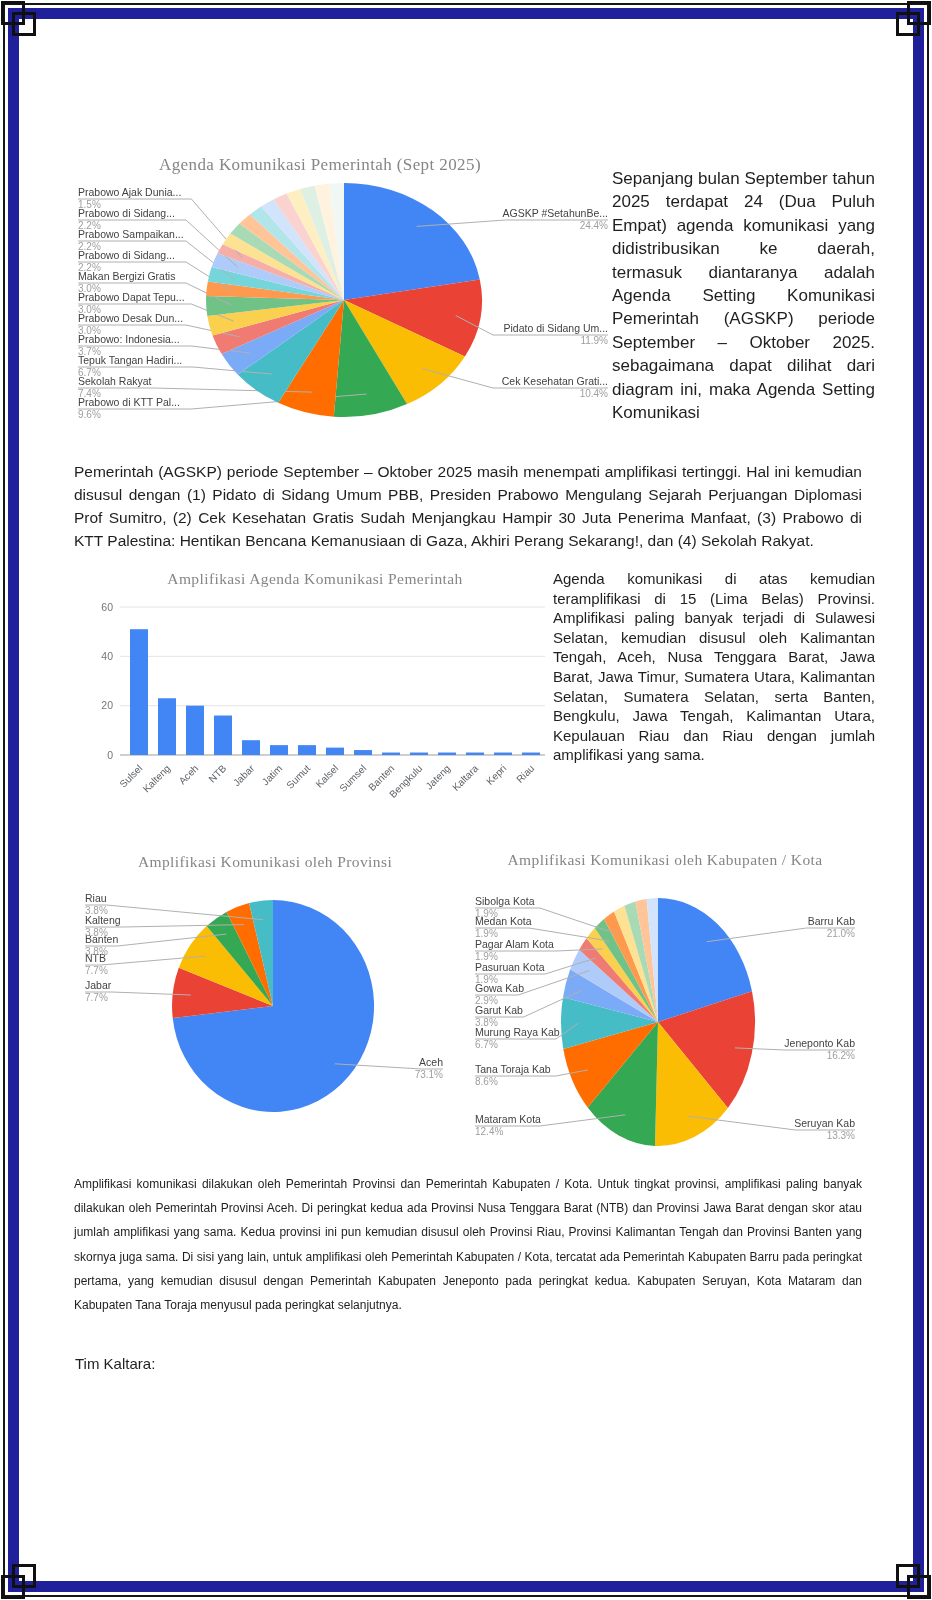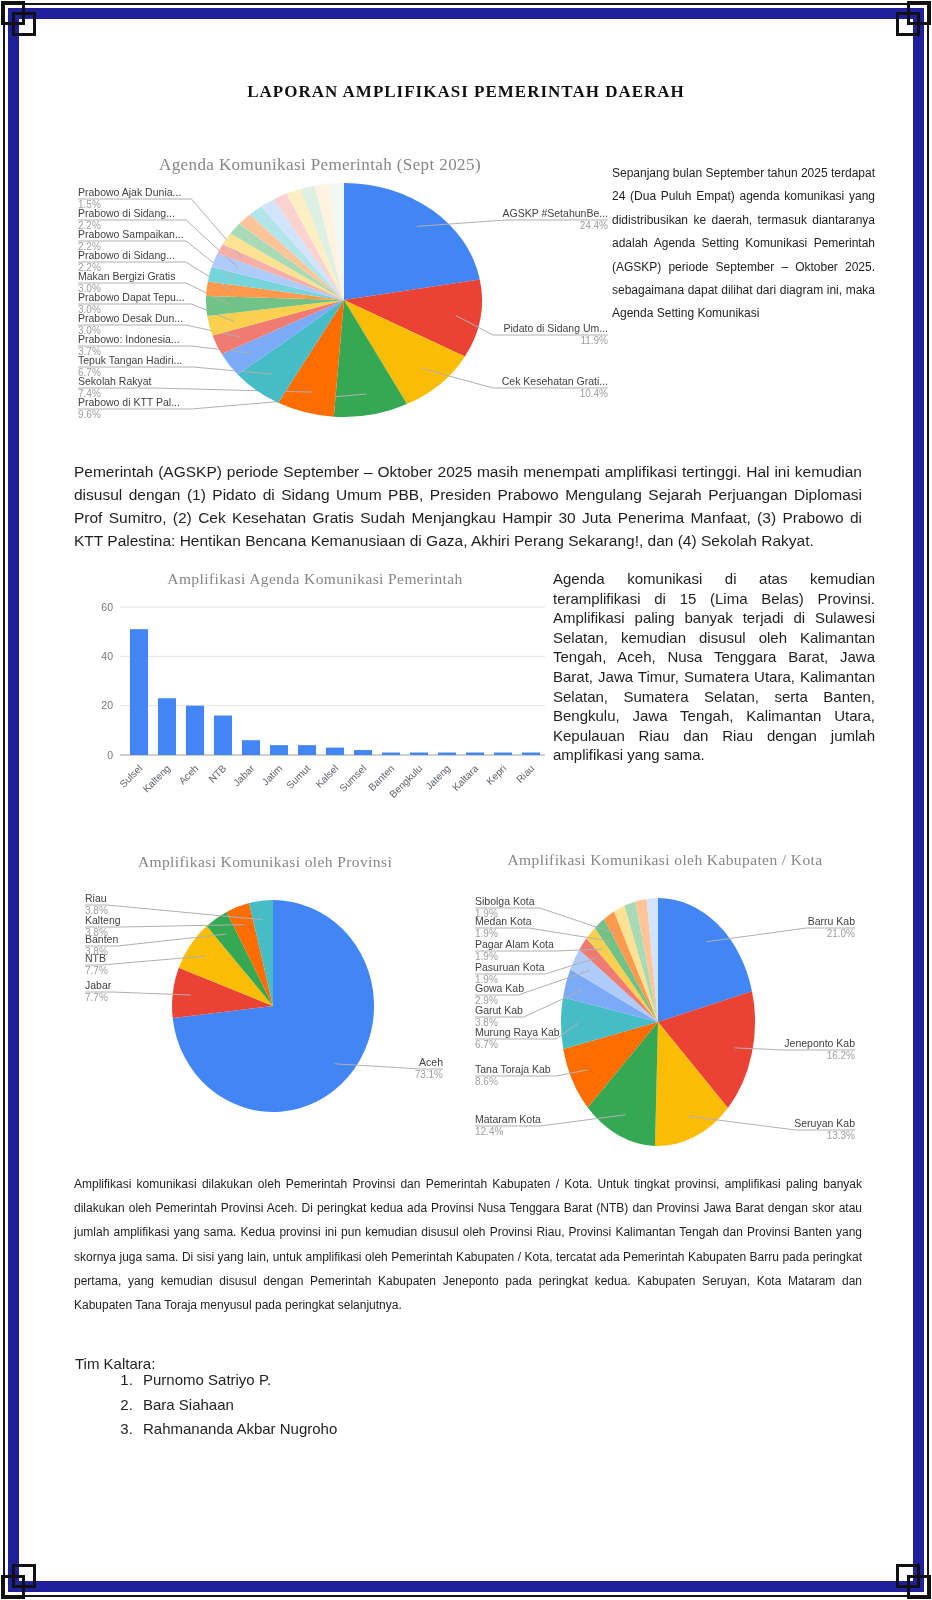--- a/index.html
+++ b/index.html
@@ -14,21 +14,21 @@
   .corner .sqB{left:12px;top:12px;}
   .c-tl{left:0;top:0;}
   .c-tr{right:0;top:0;transform:rotate(90deg);}
   .c-br{right:0;bottom:0;transform:rotate(180deg);}
   .c-bl{left:0;bottom:0;transform:rotate(270deg);}
 
   .doc-title{position:absolute;top:82px;left:0;width:100%;text-align:center;
     font-family:"Liberation Serif",serif;font-weight:bold;font-size:17px;letter-spacing:1px;color:#111;}
 
   .par{position:absolute;text-align:justify;color:#1f1f1f;}
-  #p1{left:612px;top:150px;width:263px;font-size:12px;line-height:23.4px;}
+  #p1{left:612px;top:150px;width:263px;font-size:17px;line-height:23.4px;}
   #p1c{left:74px;top:444px;width:788px;font-size:15.5px;line-height:23px;}
   #p2{left:553px;top:554px;width:322px;font-size:15px;line-height:19.6px;}
   #p3{left:74px;top:1160px;width:788px;font-size:12px;line-height:24.2px;}
   #tim{left:75px;top:1340px;font-size:15px;text-align:left;}
   .team-list{position:absolute;left:113px;top:1368px;font-size:15px;line-height:24.5px;
     padding-left:24px;margin:0;color:#1f1f1f;}
   .team-list li{padding-left:6px;}
 
   .chart{position:absolute;}
   #chart-agenda{left:70px;top:148px;width:540px;height:285px;}
@@ -62,21 +62,20 @@
     </div>
   <div class="corner c-br">
       <div class="sqA"></div>
       <div class="sqB"></div>
     </div>
   <div class="corner c-bl">
       <div class="sqA"></div>
       <div class="sqB"></div>
     </div>
 
-  <div class="doc-title">LAPORAN AMPLIFIKASI PEMERINTAH DAERAH</div>
 
   <div class="chart" id="chart-agenda">
       <svg viewBox="0 0 540 285">
         <text x="250" y="22" text-anchor="middle" class="ctitle" font-size="17">Agenda Komunikasi Pemerintah (Sept 2025)</text>
         <path d="M274,152 L274.0,35.0 A138,117 0 0 1 409.8,131.4 Z" fill="#4285F4"></path>
         <polyline points="346.6,78.4 435.4,72 538,72" class="lead"></polyline>
         <text x="538" y="69" text-anchor="end" class="pname">AGSKP #SetahunBe...</text>
         <text x="538" y="80.5" text-anchor="end" class="ppct">24.4%</text>
         <path d="M274,152 L409.8,131.4 A138,117 0 0 1 394.9,208.4 Z" fill="#EA4335"></path>
         <polyline points="385.7,167.5 423,187 538,187" class="lead"></polyline>
@@ -271,19 +270,14 @@
         <path d="M203,177 L191.6,53.9 A97,124 0 0 1 203.0,53.0 Z" fill="#D2E3FC"></path>
       </svg>
     </div>
 
   <p class="par" id="p1">Sepanjang bulan September tahun 2025 terdapat 24 (Dua Puluh Empat) agenda komunikasi yang didistribusikan ke daerah, termasuk diantaranya adalah Agenda Setting Komunikasi Pemerintah (AGSKP) periode September – Oktober 2025. sebagaimana dapat dilihat dari diagram ini, maka Agenda Setting Komunikasi</p>
   <p class="par" id="p1c">Pemerintah (AGSKP) periode September – Oktober 2025 masih menempati amplifikasi tertinggi. Hal ini kemudian disusul dengan (1) Pidato di Sidang Umum PBB, Presiden Prabowo Mengulang Sejarah Perjuangan Diplomasi Prof Sumitro, (2) Cek Kesehatan Gratis Sudah Menjangkau Hampir 30 Juta Penerima Manfaat, (3) Prabowo di KTT Palestina: Hentikan Bencana Kemanusiaan di Gaza, Akhiri Perang Sekarang!, dan (4) Sekolah Rakyat.</p>
   <p class="par" id="p2">Agenda komunikasi di atas kemudian teramplifikasi di 15 (Lima Belas) Provinsi. Amplifikasi paling banyak terjadi di Sulawesi Selatan, kemudian disusul oleh Kalimantan Tengah, Aceh, Nusa Tenggara Barat, Jawa Barat, Jawa Timur, Sumatera Utara, Kalimantan Selatan, Sumatera Selatan, serta Banten, Bengkulu, Jawa Tengah, Kalimantan Utara, Kepulauan Riau dan Riau dengan jumlah amplifikasi yang sama.</p>
   <p class="par" id="p3">Amplifikasi komunikasi dilakukan oleh Pemerintah Provinsi dan Pemerintah Kabupaten / Kota. Untuk tingkat provinsi, amplifikasi paling banyak dilakukan oleh Pemerintah Provinsi Aceh. Di peringkat kedua ada Provinsi Nusa Tenggara Barat (NTB) dan Provinsi Jawa Barat dengan skor atau jumlah amplifikasi yang sama. Kedua provinsi ini pun kemudian disusul oleh Provinsi Riau, Provinsi Kalimantan Tengah dan Provinsi Banten yang skornya juga sama. Di sisi yang lain, untuk amplifikasi oleh Pemerintah Kabupaten / Kota, tercatat ada Pemerintah Kabupaten Barru pada peringkat pertama, yang kemudian disusul dengan Pemerintah Kabupaten Jeneponto pada peringkat kedua. Kabupaten Seruyan, Kota Mataram dan Kabupaten Tana Toraja menyusul pada peringkat selanjutnya.</p>
 
   <p class="par" id="tim">Tim Kaltara:</p>
-  <ol class="team-list">
-      <li>Purnomo Satriyo P.</li>
-      <li>Bara Siahaan</li>
-      <li>Rahmananda Akbar Nugroho</li>
-    </ol>
 
 </div>
 
 </body></html>

